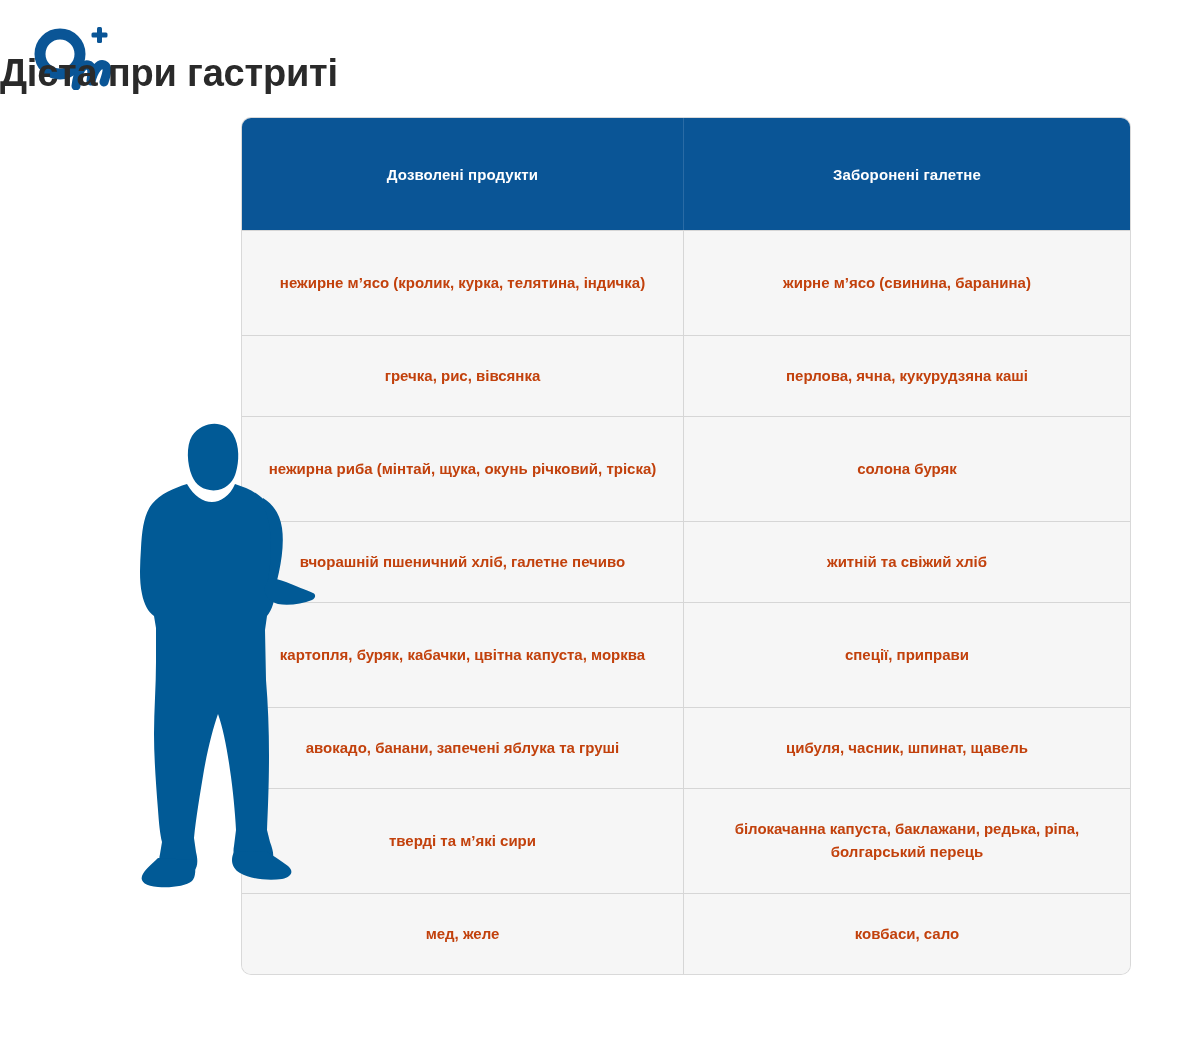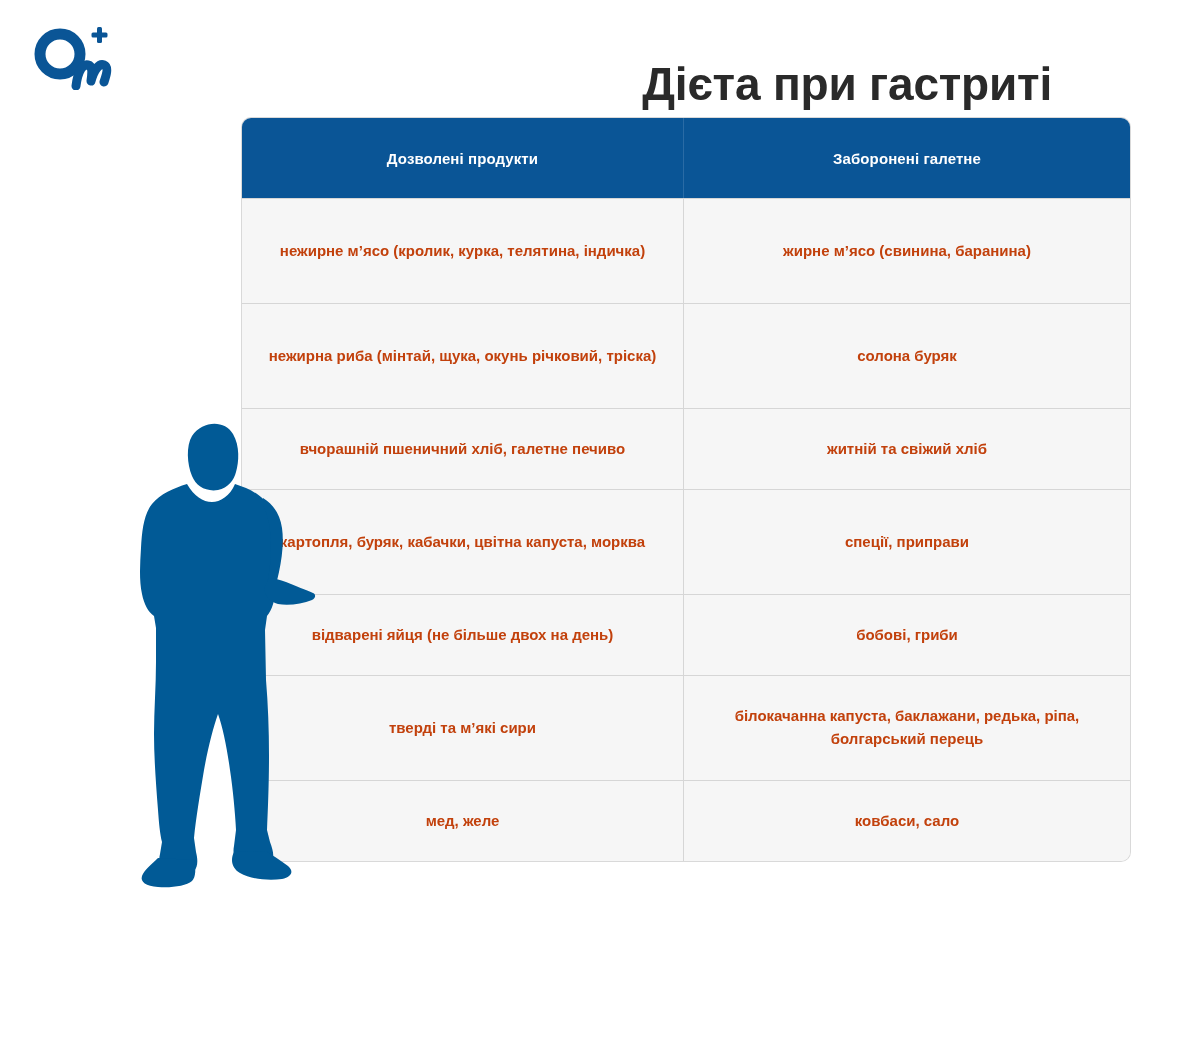--- a/index.html
+++ b/index.html
@@ -25,22 +25,22 @@
     width: 86px;
     height: 66px;
   }
 
   
   .page-title {
     position: absolute;
     left: 0;
     top: 26px;
     width: 1052px;
-    text-align: right;
-    font-size: 46px;
+    text-align: left;
+    font-size: 38px;
     font-weight: 700;
     letter-spacing: -0.2px;
     color: #2a2a2a;
     line-height: 1.2;
   }
 
   
   .silhouette {
     position: absolute;
     left: 130px;
@@ -70,21 +70,21 @@
   }
   table.diet-table col.c1 { width: 442px; }
   table.diet-table col.c2 { width: 446px; }
 
   table.diet-table thead th {
     background: #0a5596;
     color: #ffffff;
     font-size: 15px;
     font-weight: 700;
     height: 68px;
-    padding: 6px 18px;
+    padding: 22px 18px;
     text-align: center;
     vertical-align: middle;
     letter-spacing: 0.1px;
   }
   table.diet-table thead th.col-allowed {
     border-right: 1px solid #2a6ba5;
   }
 
   table.diet-table tbody td {
     background: #f6f6f6;
@@ -205,35 +205,39 @@
       <tr>
         <th class="col-allowed">Дозволені продукти</th>
         <th>Заборонені галетне</th>
       </tr>
     </thead>
     <tbody>
       <tr class="tall">
         <td class="cell-allowed">нежирне м’ясо (кролик, курка, телятина, індичка)</td>
         <td>жирне м’ясо (свинина, баранина)</td>
       </tr>
+      <tr>
+        <td class="cell-allowed">гречка, рис, вівсянка</td>
+        <td>перлова, ячна, кукурудзяна каші</td>
+      </tr>
       <tr class="tall">
         <td class="cell-allowed">нежирна риба (мінтай, щука, окунь річковий, тріска)</td>
         <td>солона буряк</td>
       </tr>
       <tr>
         <td class="cell-allowed">вчорашній пшеничний хліб, галетне печиво</td>
         <td>житній та свіжий хліб</td>
       </tr>
       <tr class="tall">
         <td class="cell-allowed">картопля, буряк, кабачки, цвітна капуста, морква</td>
         <td>спеції, приправи</td>
       </tr>
       <tr>
-        <td class="cell-allowed">відварені яйця (не більше двох на день)</td>
-        <td>бобові, гриби</td>
+        <td class="cell-allowed">авокадо, банани, запечені яблука та груші</td>
+        <td>цибуля, часник, шпинат, щавель</td>
       </tr>
       <tr class="tall">
         <td class="cell-allowed">тверді та м’які сири</td>
         <td>білокачанна капуста, баклажани, редька, ріпа, болгарський перець</td>
       </tr>
       <tr>
         <td class="cell-allowed">мед, желе</td>
         <td>ковбаси, сало</td>
       </tr>
 

